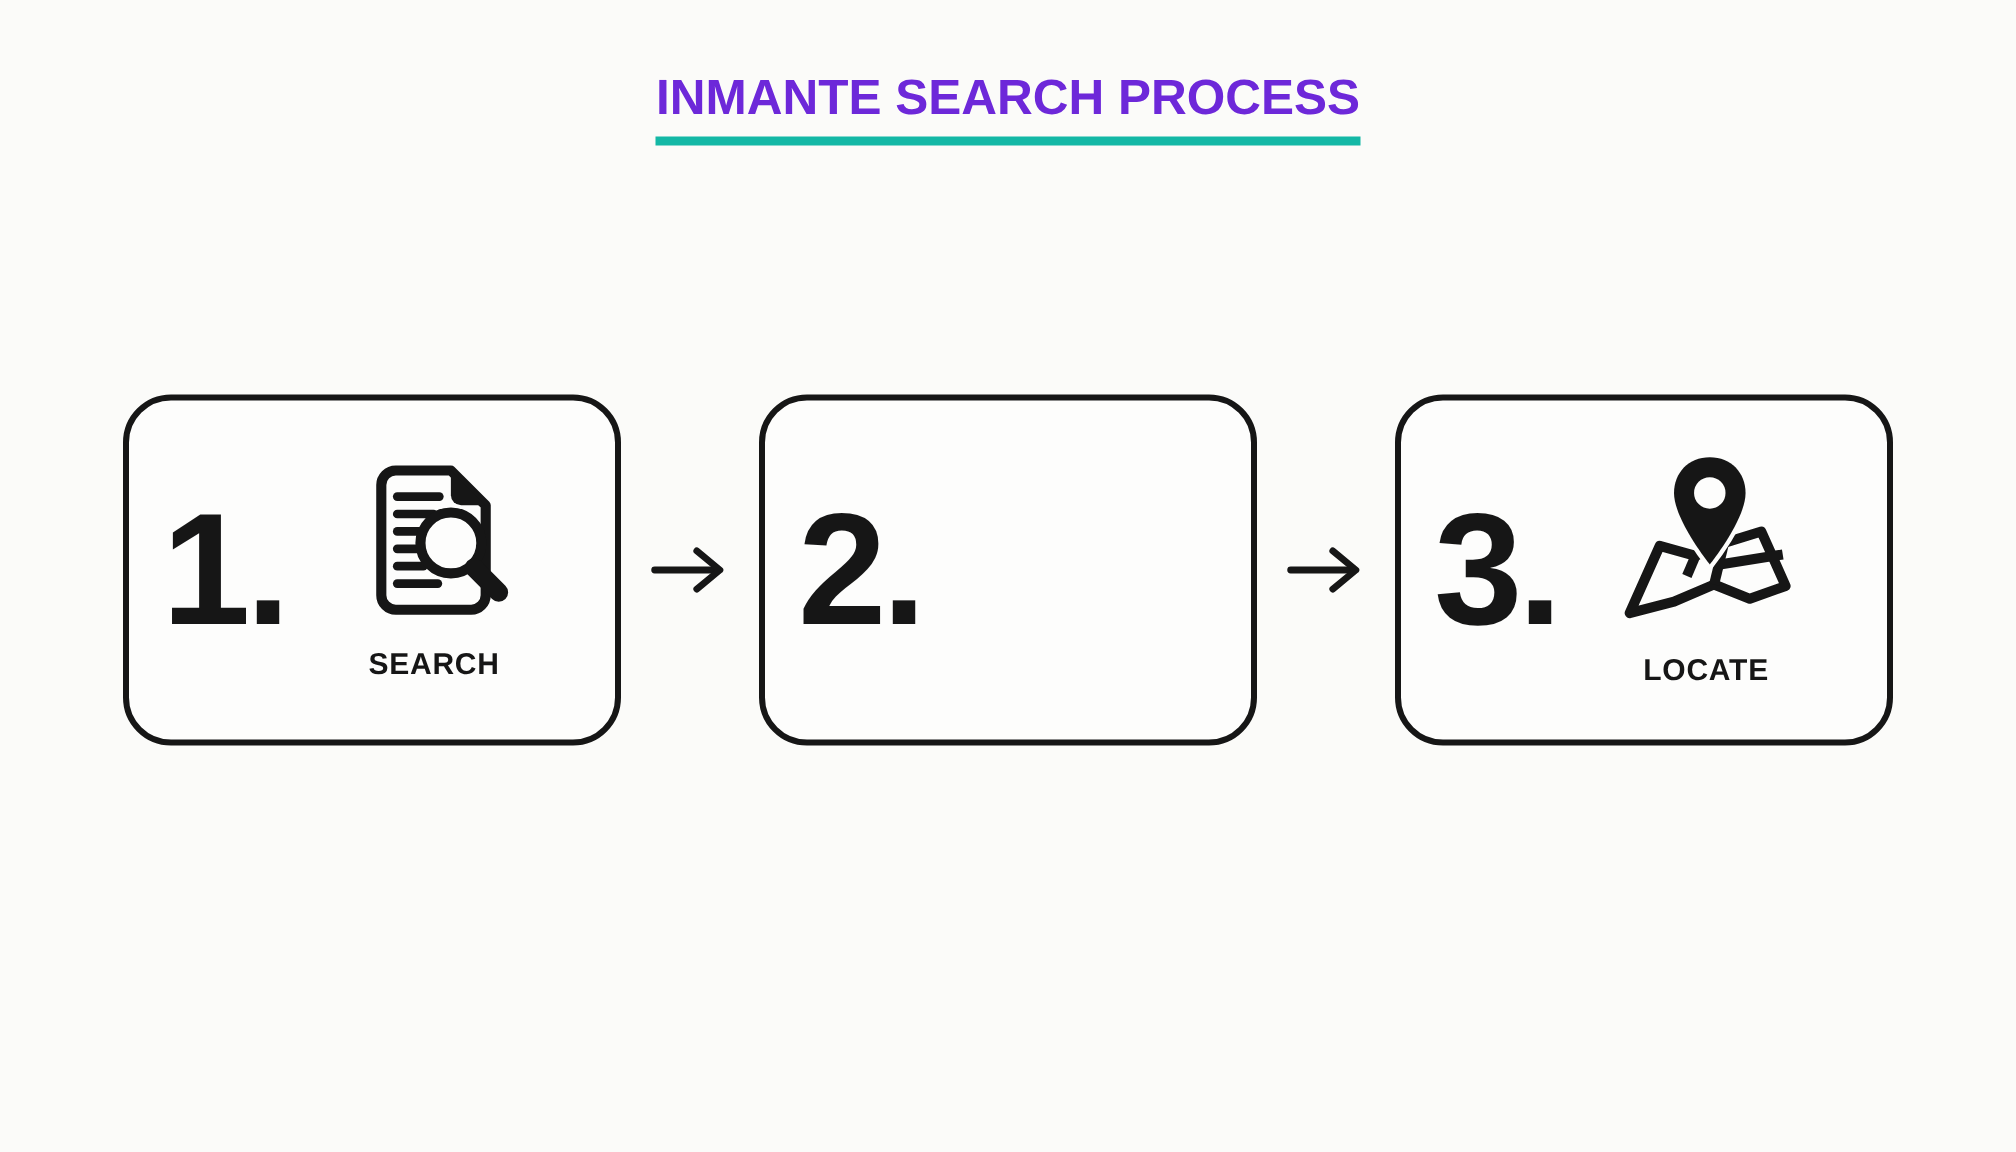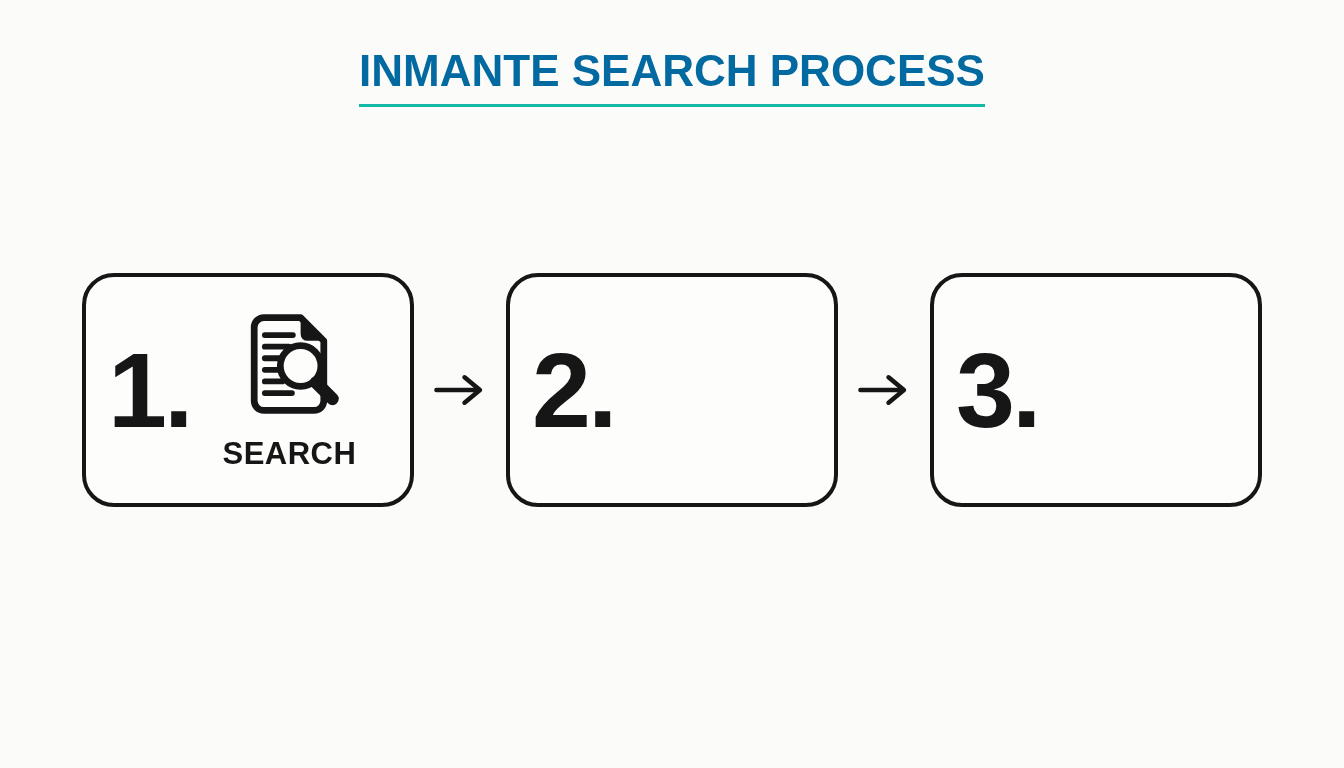--- a/index.html
+++ b/index.html
@@ -7,25 +7,25 @@
   body {
     background: #fbfbf9;
     color: #161616;
     font-family: "Liberation Sans", "DejaVu Sans", sans-serif;
   }
   .page { width: 1344px; height: 768px; position: relative; }
 
   .title-wrap { text-align: center; padding-top: 46px; }
   .title {
     display: inline-block;
-    font-size: 44px;
+    font-size: 33px;
     font-weight: 800;
     letter-spacing: 0px;
-    color: #0369a1;
-    border-bottom: 3px solid #14b8a6;
+    color: #6d28d9;
+    border-bottom: 6px solid #14b8a6;
     padding-bottom: 7px;
     line-height: 1.15;
   }
 
   .flow {
     margin-top: 166px;
     display: flex;
     align-items: center;
     justify-content: center;
   }
@@ -52,21 +52,21 @@
     margin-left: 24px;
     display: flex;
     flex-direction: column;
     align-items: center;
     gap: 12px;
     flex: 0 0 auto;
     min-width: 150px;
   }
   .icon { display: block; line-height: 0; }
   .step-label {
-    font-size: 31px;
+    font-size: 20px;
     font-weight: 700;
     letter-spacing: 0.5px;
     color: #161616;
     white-space: nowrap;
   }
   .arrow-cell {
     width: 92px;
     display: flex;
     align-items: center;
     justify-content: center;
@@ -126,16 +126,31 @@
       <svg width="58" height="42" viewBox="0 0 64 44">
         <g stroke="#161616" fill="none" stroke-width="5" stroke-linecap="round" stroke-linejoin="round">
           <line x1="6" y1="22" x2="51" y2="22"></line>
           <path d="M37 8 L54 22 L37 36"></path>
         </g>
       </svg>
     </div>
 
     <div class="step-box">
       <div class="step-number">3.</div>
+      <div class="step-right">
+        <span class="icon">
+          <svg width="124" height="124" viewBox="0 0 130 130">
+            <g stroke="#161616" fill="none" stroke-width="7" stroke-linejoin="round">
+              <path d="M12 114 L33 67 L58 74 L78 65 L104 57 L121 95 L96 104 L71 94 L43 106 Z"></path>
+              <path d="M58 74 L52 88"></path>
+              <path d="M78 65 L71 94"></path>
+              <path d="M75 80 L119 73"></path>
+            </g>
+            <path d="M68 5 C53 5 43 16 43 30 C43 49 68 80 68 80 C68 80 93 49 93 30 C93 16 83 5 68 5 Z" fill="#161616" stroke="#fdfdfc" stroke-width="6" paint-order="stroke"></path>
+            <circle cx="68" cy="30" r="11" fill="#fdfdfc"></circle>
+          </svg>
+        </span>
+        <div class="step-label">LOCATE</div>
+      </div>
     </div>
 
   </div>
 </div>
 
 </body></html>

